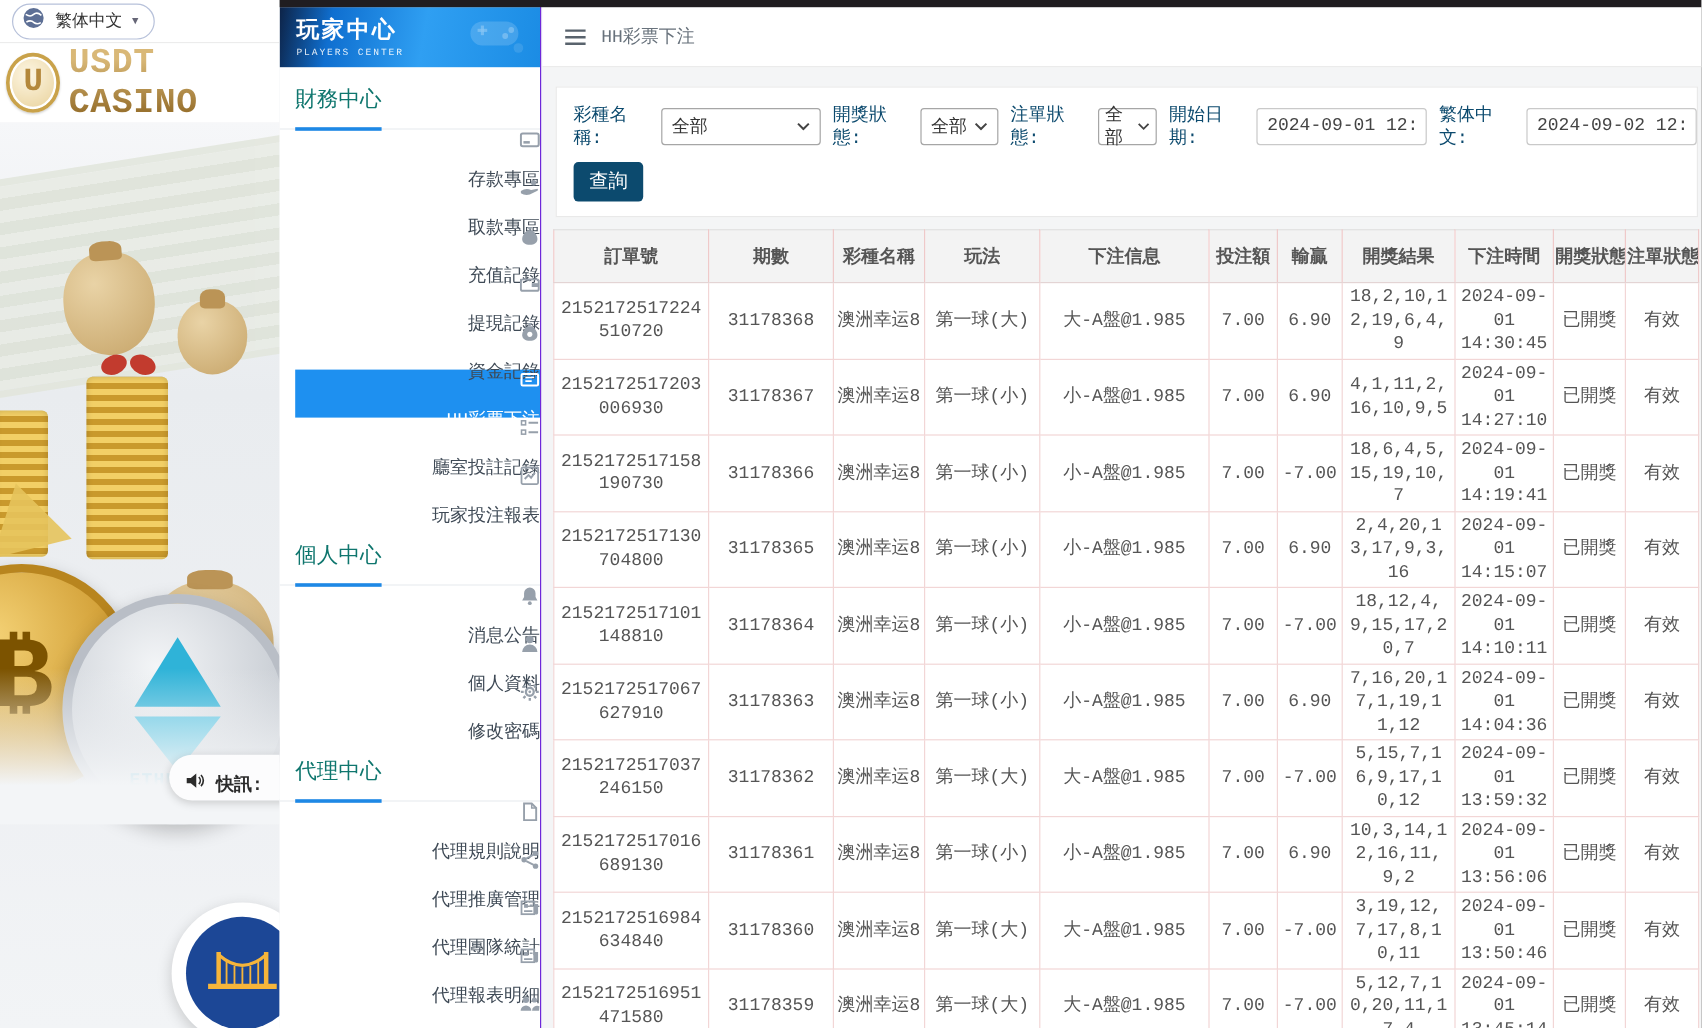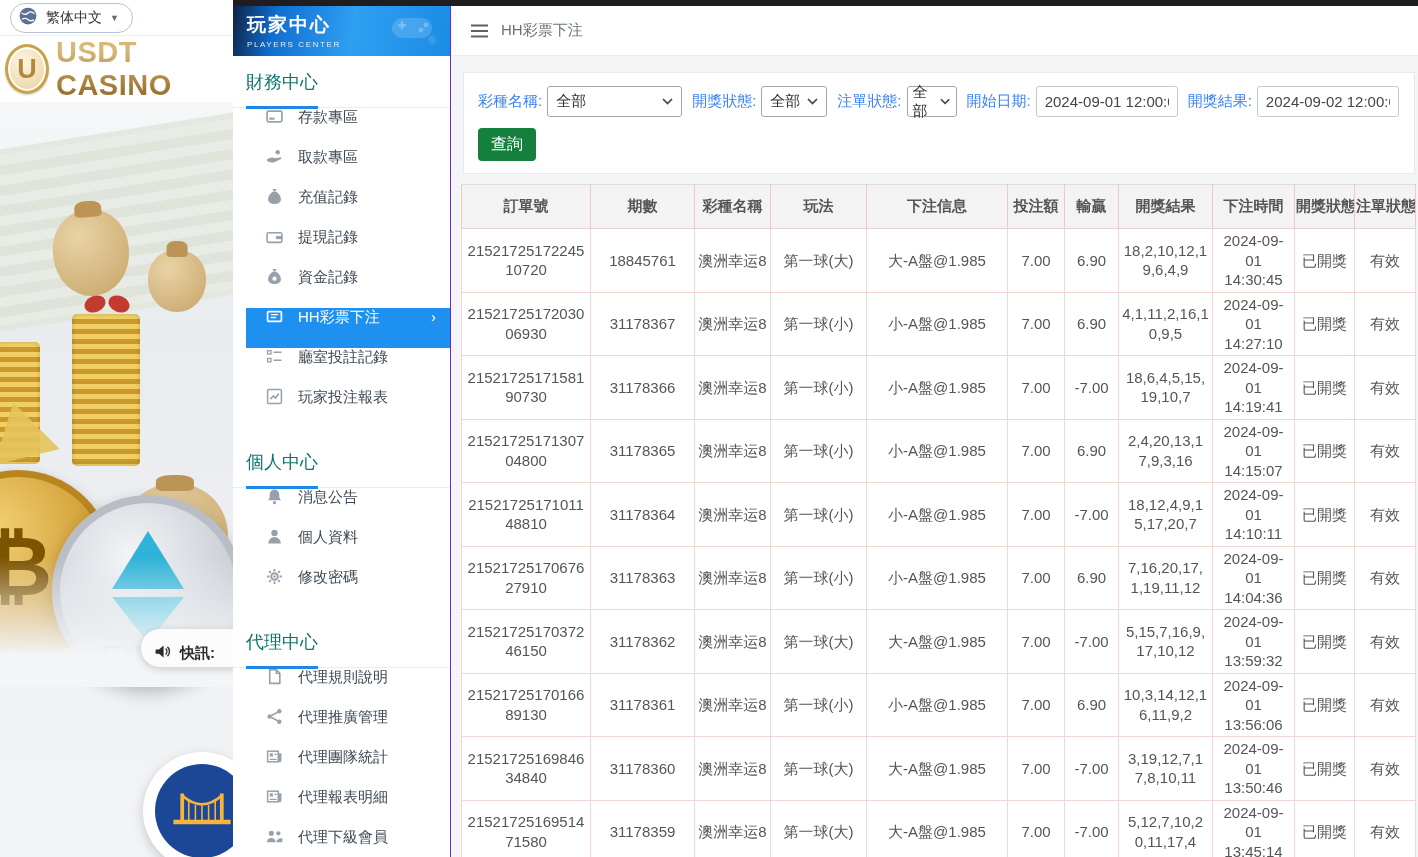--- a/index.html
+++ b/index.html
@@ -1,19 +1,19 @@
 <!DOCTYPE html>
 <html><head>
 <meta charset="utf-8">
 <style>
   * { margin:0; padding:0; box-sizing:border-box; }
   html,body { background:#888; }
   .screen {
     position:relative; width:1418px; height:857px; overflow:hidden;
-    background:#f4f5f6; font-family:Liberation Sans, sans-serif;
+    background:#f4f5f6; font-family:Liberation Mono, monospace;
   }
   
   .left-panel { position:absolute; left:0; top:0; width:233px; height:857px; background:#eef0f3; overflow:hidden; }
   .topbar { position:absolute; left:0; top:0; width:100%; height:36px; background:#fff; border-bottom:1px solid #ececec; display:flex; align-items:center; padding-left:10px; z-index:3; }
   .lang-pill { display:flex; align-items:center; gap:8px; height:30px; padding:0 13px 0 7px; border:1px solid #b7c1da; border-radius:16px; background:#fff; color:#333; font-size:14px; cursor:pointer; }
   .lang-caret { font-size:9px; color:#667; }
   .logo-row { position:absolute; left:0; top:36px; width:100%; height:66px; background:#fff; display:flex; align-items:center; gap:7px; padding-left:5px; z-index:3; }
   .usdt-coin { width:50px; height:50px; border-radius:50%; border:3px solid #c9a24a; background:radial-gradient(circle at 40% 35%, #fdf6e3, #e7cf96); display:flex; align-items:center; justify-content:center; color:#b4883b; font-size:27px; font-weight:bold; box-shadow:inset 0 0 0 2px #fff, 0 1px 2px rgba(0,0,0,.2); }
   .logo-text { font-size:29px; font-weight:bold; letter-spacing:.5px; color:#b08d50; background:linear-gradient(180deg,#d9b877 20%, #9a7330 85%); -webkit-background-clip:text; background-clip:text; -webkit-text-fill-color:transparent; }
   .promo { position:absolute; left:0; top:102px; right:0; bottom:0; background:linear-gradient(180deg,#f6f7f9 0%, #e9ecef 30%, #eef0f3 70%, #f2f4f6 100%); }
@@ -44,42 +44,42 @@
   .badge-inner { width:94px; height:94px; border-radius:50%; background:#1c4796; display:flex; align-items:center; justify-content:center; }
   
   .top-dark { position:absolute; left:233px; right:0; top:0; height:6px; background:#201d20; z-index:6; }
   .sidebar { position:absolute; left:233px; top:0; width:218px; height:857px; background:#fff; border-right:1px solid #6d28d9; overflow:hidden; z-index:4; }
   .banner { margin-top:6px; height:50px; position:relative; color:#fff; padding:6px 0 0 14px; background:linear-gradient(100deg,#0d2347 0%, #0f6fd0 20%, #2f9ff2 55%, #1b8ce4 100%); }
   .banner-title { font-size:19px; font-weight:bold; letter-spacing:2px; }
   .banner-sub { font-size:8px; letter-spacing:1.6px; color:rgba(255,255,255,.88); margin-top:2px; }
   .banner-pad { position:absolute; right:10px; top:6px; opacity:.45; }
   .sec-head { position:relative; padding:14px 13px 13px; font-size:18px; color:#0f766e; border-bottom:1px solid #eaedf0; }
   .sec-head::after { content:""; position:absolute; left:13px; bottom:-2px; width:72px; height:3px; background:#1e88e5; }
-  .menu-item { height:40px; display:flex; align-items:flex-start; gap:15px; padding-left:33px; color:#3f4a56; font-size:15px; cursor:pointer; }
+  .menu-item { height:40px; display:flex; align-items:flex-end; gap:15px; padding-left:33px; color:#3f4a56; font-size:15px; cursor:pointer;flex-direction:column; }
   .menu-item .mi-icon { width:17px; height:17px; color:#97a0ab; display:inline-flex; }
   .menu-item .mi-icon svg { width:100%; height:100%; }
   .menu-item.active { background:#1e90f0; color:#fff; margin-left:13px; padding-left:20px; }
   .menu-item.active .mi-icon { color:#fff; }
   .chev { margin-left:auto; margin-right:14px; font-size:15px; color:#fff; }
   .nav-gap { height:8px; }
   
   .main { position:absolute; left:452px; top:0; right:0; height:857px; background:#f4f5f6; }
   .main-header { margin-top:6px; height:50px; background:#fff; border-bottom:1px solid #ebebeb; display:flex; align-items:center; gap:12px; padding-left:18px; }
   .burger { display:inline-flex; color:#59636d; cursor:pointer; }
   .page-title { font-size:15px; font-weight:normal; color:#68727c; }
   .filter-panel { margin:16px 3px 0 11px; background:#fff; border:1px solid #e9e9e9; padding:13px 0 12px 14px; }
   .filter-row { display:flex; align-items:center; }
-  .flabel { font-size:15px; color:#3b82f6; margin-right:5px; }
+  .flabel { font-size:15px; color:#0c4a6e; margin-right:5px; }
   .fgap { margin-left:10px; }
   .sel { display:inline-flex; align-items:center; justify-content:space-between; height:31px; border:1px solid #a6a6a6; border-radius:3px; background:#fff; padding:0 8px; font-size:15px; color:#333; cursor:pointer; }
   .sel-lottery { width:135px; }
   .sel-draw { width:66px; }
   .sel-order { width:50px; padding:0 5px; }
   .date-input { height:31px; width:142px; border:1px solid #c9c9c9; border-radius:3px; font-size:15px; color:#444; padding:0 8px; font-family:inherit; background:#fff; }
-  .btn-search { margin-top:11px; height:33px; padding:0 13px; background:#15803d; color:#fff; border:none; border-radius:4px; font-size:16px; font-family:inherit; cursor:pointer; }
+  .btn-search { margin-top:11px; height:33px; padding:0 13px; background:#0c4a6e; color:#fff; border:none; border-radius:4px; font-size:16px; font-family:inherit; cursor:pointer; }
   
   .bet-table { margin:10px 3px 0 9px; width:954px; border-collapse:collapse; table-layout:fixed; background:#fff; border:1px solid #ddd; }
   .bet-table th { height:44px; background:#f3f3f3; font-weight:bold; font-size:15px; color:#555; border:1px solid #efc9c9; border-top-color:#ddd; border-bottom-color:#e3d4d4; white-space:nowrap; overflow:hidden; padding:0 1px; }
   .bet-table td { height:57px; font-size:15px; color:#555; text-align:center; padding:2px 3px; border:1px solid #f2d6d6; line-height:1.3; background:#fff; }
   .bet-table .col-order, .bet-table .col-result { word-break:break-all; }
   .bet-table .col-lottery, .bet-table .col-play, .bet-table .col-status { white-space:nowrap; }
 </style>
 </head>
 <body>
 
@@ -358,21 +358,21 @@
         </span>
         <span class="flabel fgap">注單狀態:</span>
         <span class="sel sel-order">
           <span>全部</span>
           <svg width="11" height="7" viewBox="0 0 11 7">
               <path d="M1 1 l4.5 4.5 L10 1" stroke="#444" stroke-width="1.7" fill="none"></path>
             </svg>
         </span>
         <span class="flabel fgap">開始日期:</span>
         <input class="date-input" value="2024-09-01 12:00:00" style="">
-        <span class="flabel fgap">開獎結果:</span>
+        <span class="flabel fgap">繁体中文:</span>
         <input class="date-input" value="2024-09-02 12:00:00" style="">
       </div>
       <button class="btn-search">查詢</button>
     </section>
 
     <table class="bet-table">
       <colgroup>
         <col style="width:129px">
           <col style="width:104px">
           <col style="width:76px">
@@ -396,21 +396,21 @@
             <th>輸贏</th>
             <th>開獎結果</th>
             <th>下注時間</th>
             <th>開獎狀態</th>
             <th>注單狀態</th>
           </tr>
         </thead>
       <tbody id="table-body">
           <tr>
             <td class="col-order">2152172517224510720</td>
-            <td class="col-period">18845761</td>
+            <td class="col-period">31178368</td>
             <td class="col-lottery">澳洲幸运8</td>
             <td class="col-play">第一球(大)</td>
             <td class="col-info">大-A盤@1.985</td>
             <td class="col-bet">7.00</td>
             <td class="col-winloss">6.90</td>
             <td class="col-result">18,2,10,12,19,6,4,9</td>
             <td class="col-time">2024-09-01 14:30:45</td>
             <td class="col-status">已開獎</td>
             <td class="col-status">有效</td>
           </tr>

